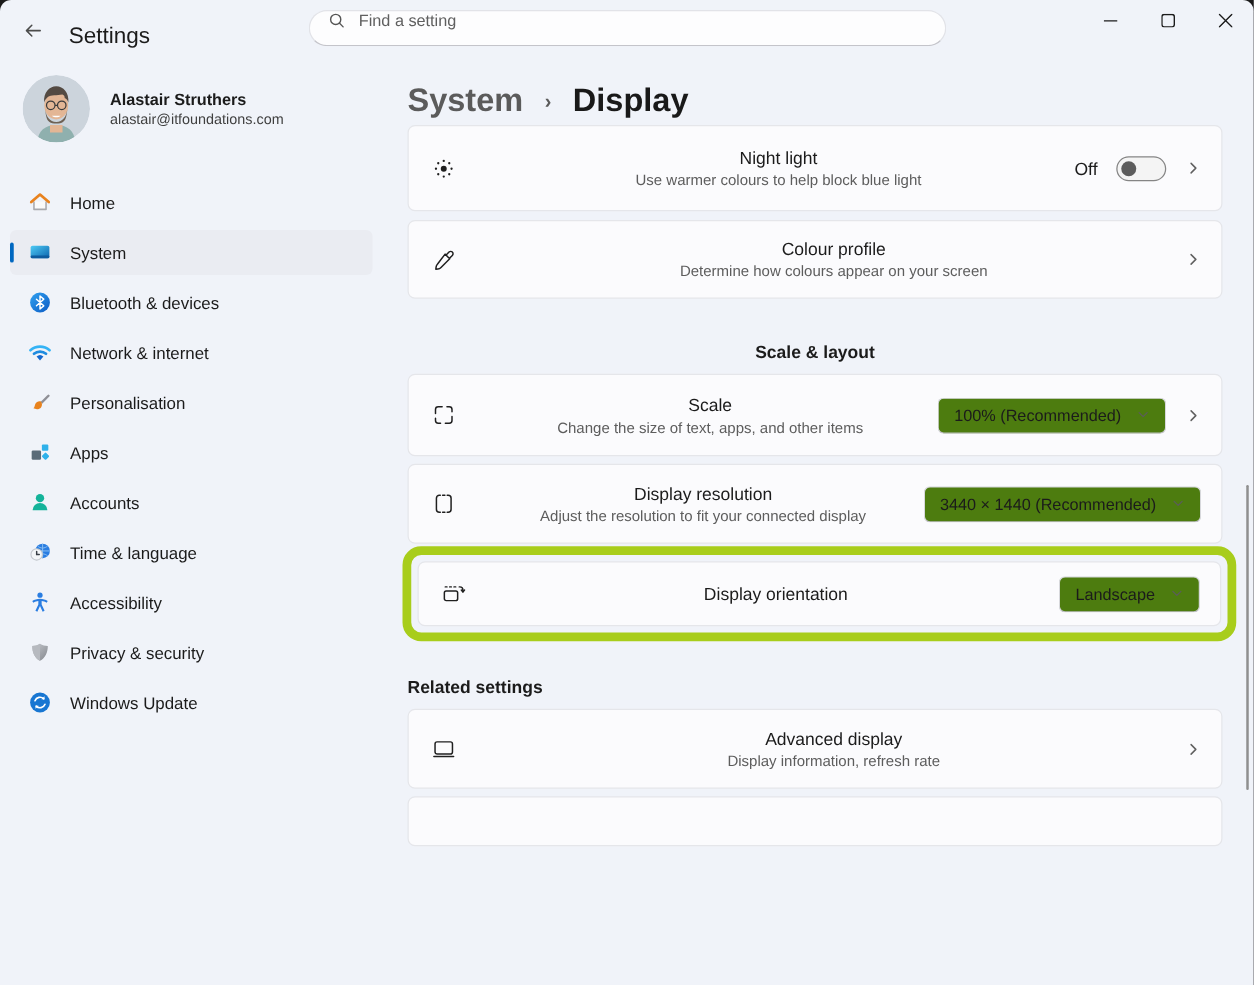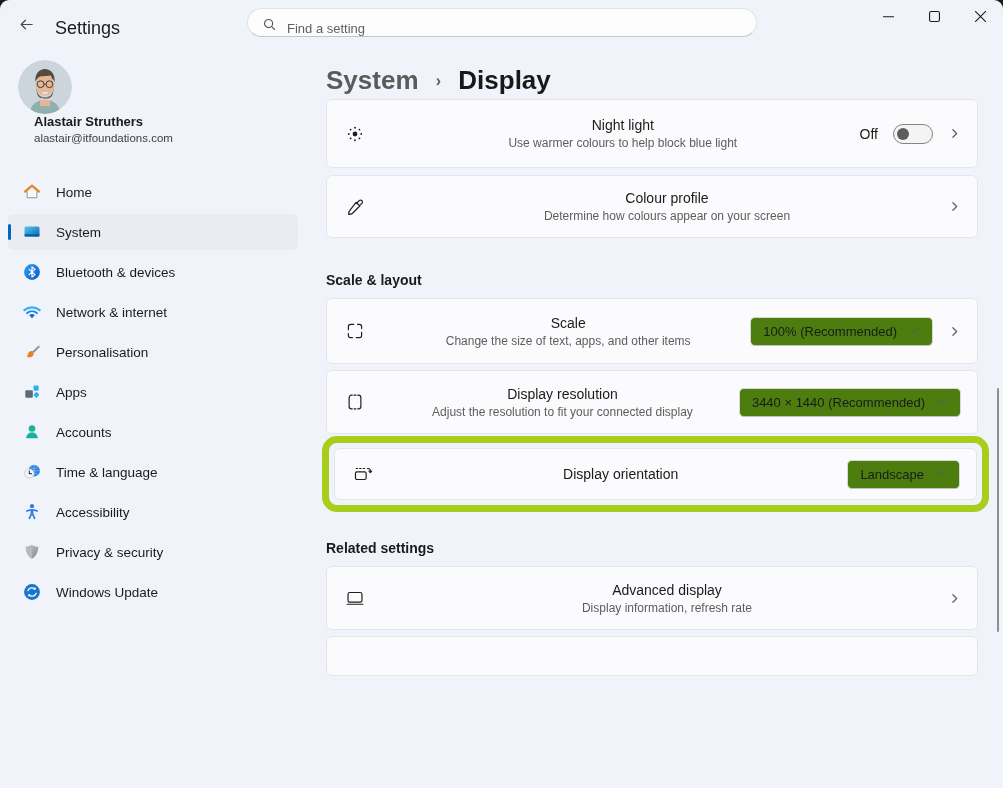--- a/index.html
+++ b/index.html
@@ -24,38 +24,38 @@
     border-radius: 4px; cursor: pointer;
   }
   .app-title { position: absolute; left: 55px; top: 18px; font-size: 18px; }
   .searchbox {
     position: absolute; left: 247px; top: 8px;
     width: 510px; height: 29px;
     background: #fdfdfe;
     border: 1px solid #e2e3e8;
     border-bottom: 1px solid #c4c4ca;
     border-radius: 15px;
-    display: flex; align-items: flex-end;
+    display: flex; align-items: flex-start;
     padding: 0 12px 0 14px;
   }
   .searchbox input {
     flex: 1; border: none; outline: none; background: transparent;
     font-size: 13px; margin-left: 10px; color: #1b1b1b;
     font-family: "Liberation Sans", sans-serif;
   }
   .searchbox input::placeholder { color: #5f5f5f; }
   .win-controls { position: absolute; right: 0; top: 0; display: flex; }
   .win-btn {
     width: 46px; height: 34px; border: none; background: transparent;
     display: flex; align-items: center; justify-content: center; cursor: pointer;
   }
   
   .layout { display: flex; height: 740px; }
   .sidebar { width: 310px; flex: none; }
-  .profile { display: flex; align-items: flex-start; margin: 12px 0 0 18px; flex-direction: column; }
+  .profile { display: flex; align-items: center; margin: 12px 0 0 18px; }
   .avatar { width: 54px; height: 54px; border-radius: 50%; overflow: hidden; flex: none; }
   .profile-text { margin-left: 16px; }
   .profile-name { font-size: 13px; font-weight: bold; }
   .profile-email { font-size: 11.5px; color: #3f3f3f; margin-top: 3px; }
   .nav { margin-top: 30px; }
   .nav-item {
     position: relative;
     display: flex; align-items: center;
     height: 36px; margin: 0 12px 4px 8px;
     padding-left: 14px; border-radius: 5px; cursor: pointer;
@@ -68,21 +68,21 @@
   }
   .nav-icon { width: 20px; height: 20px; flex: none; display: flex; }
   .nav-label { margin-left: 14px; font-size: 13.5px; }
   
   .content { flex: 1; padding: 0 25px 0 16px; overflow: hidden; }
   .breadcrumb { margin-top: 14px; font-size: 26px; line-height: 36px; font-weight: 600; }
   .crumb-parent { color: #5b5b5b; cursor: pointer; }
   .crumb-sep { color: #5b5b5b; font-size: 16px; margin: 0 10px; vertical-align: 3px; }
   .crumb-current { color: #191919; }
   .section-title { font-size: 14px; font-weight: bold; margin: 34px 0 12px; }
-  .section-title.s2 { margin-top: 34px; margin-bottom: 10px; }
+  .section-title.s2 { margin-top: 34px; margin-bottom: 10px; text-align: center; }
   .section-title.s3 { margin-top: 28px; margin-bottom: 10px; }
   .card {
     display: flex; align-items: center;
     background: #fbfbfd;
     border: 1px solid #e5e6ea;
     border-radius: 6px;
     padding: 0 16px 0 17px;
     margin-bottom: 7px;
     min-height: 63px;
   }

